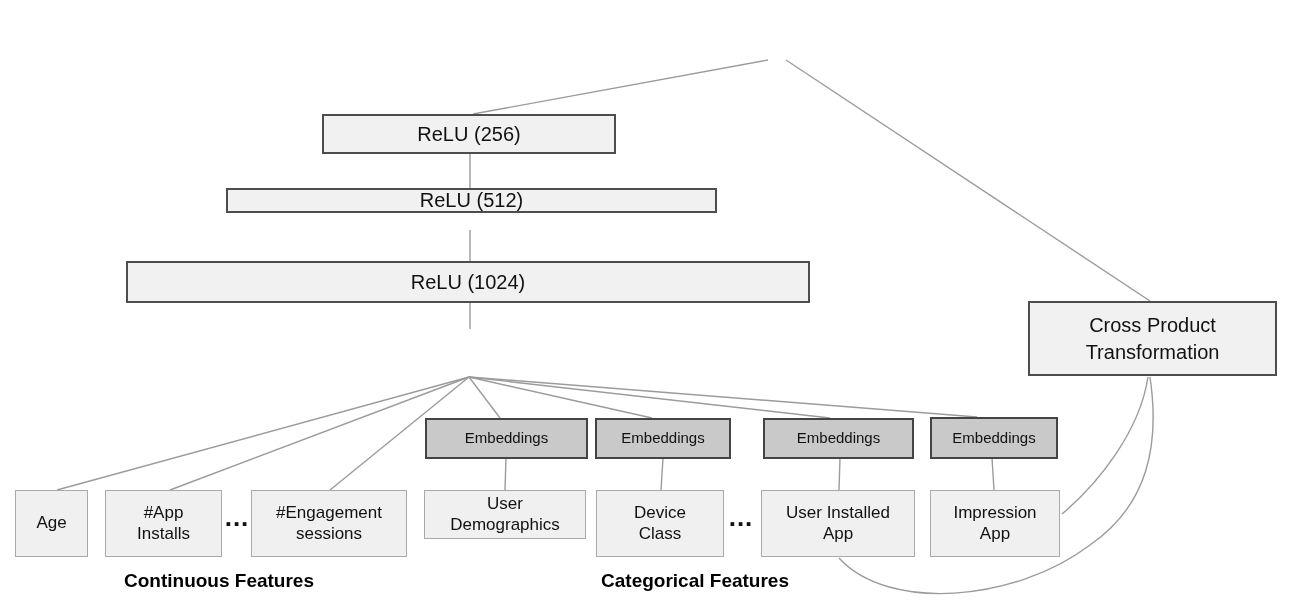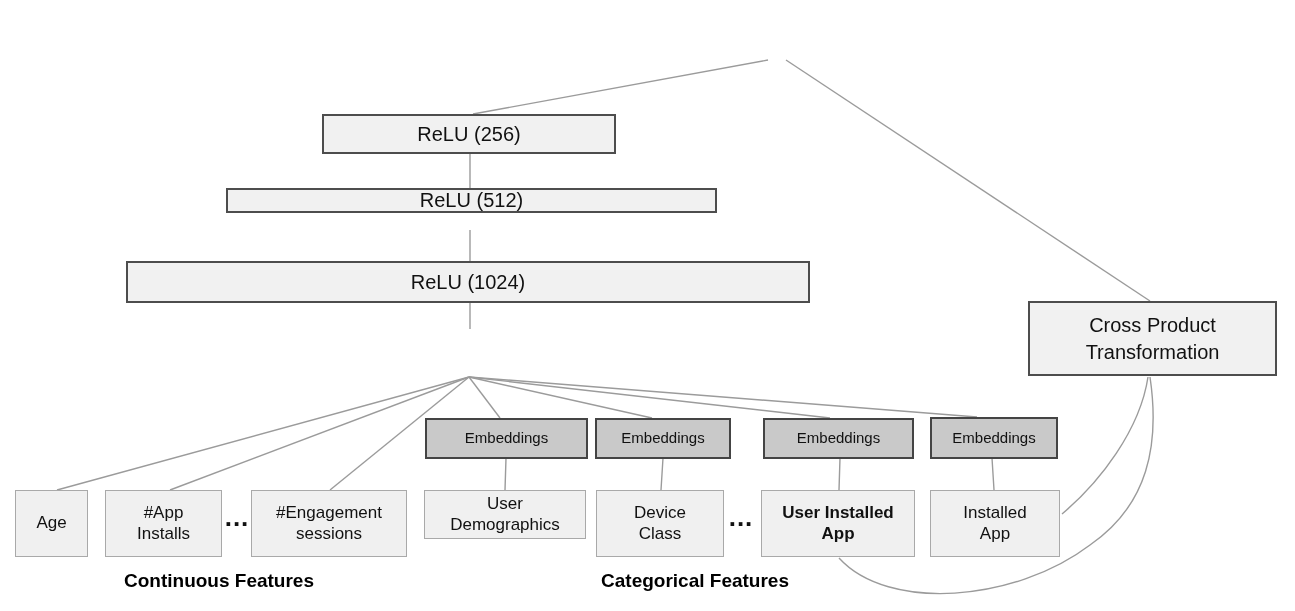--- a/index.html
+++ b/index.html
@@ -130,23 +130,23 @@
 sessions</div>
 
   <div class="node node-feature" style="left:424px; top:490px; width:162px; height:49px;">User
 Demographics</div>
 
   <div class="node node-feature" style="left:596px; top:490px; width:128px; height:67px;">Device
 Class</div>
 
   <div class="dots" style="left:726px; top:500px; width:30px; height:34px;">...</div>
 
-  <div class="node node-feature" style="left:761px; top:490px; width:154px; height:67px;font-weight:bold;">User Installed
+  <div class="node node-feature" style="left:761px; top:490px; width:154px; height:67px;">User Installed
 App</div>
 
-  <div class="node node-feature" style="left:930px; top:490px; width:130px; height:67px;">Installed
+  <div class="node node-feature" style="left:930px; top:490px; width:130px; height:67px;">Impression
 App</div>
 
   <div class="group-label" style="left:695px; top:570px;">Categorical Features</div>
 
   <div class="group-label" style="left:219px; top:570px;">Continuous Features</div>
 
 </div>
 
 </body></html>

